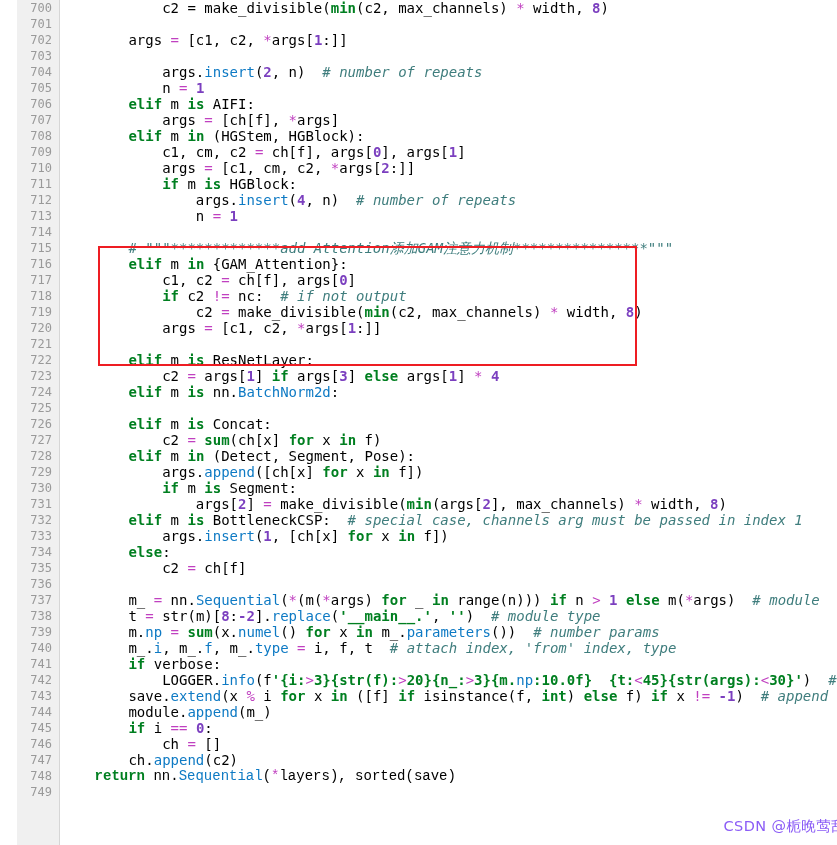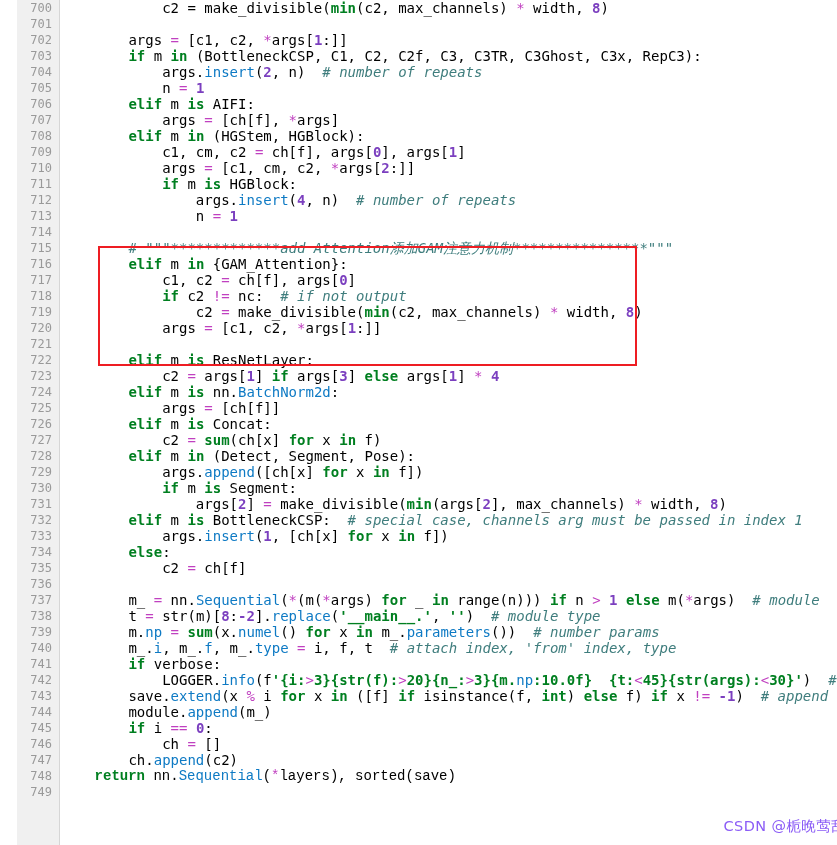--- a/index.html
+++ b/index.html
@@ -153,21 +153,20 @@
       <div class="gutter-num" style="top: 736px;">746</div>
       <div class="gutter-num" style="top: 752px;">747</div>
       <div class="gutter-num" style="top: 768px;">748</div>
       <div class="gutter-num" style="top: 784px;">749</div>
     </div>
 
   <div id="code">
       <div class="code-line" style="top: 0px;"><span class="pl">            c2 = </span><span class="pl">make_divisible</span><span class="pl">(</span><span class="grn">min</span><span class="pl">(c2, max_channels) </span><span class="op">*</span><span class="pl"> width, </span><span class="num">8</span><span class="pl">)</span></div>
       <div class="code-line" style="top: 16px;"></div>
       <div class="code-line" style="top: 32px;"><span class="pl">        args </span><span class="op">=</span><span class="pl"> [c1, c2, </span><span class="op">*</span><span class="pl">args[</span><span class="num">1</span><span class="pl">:]]</span></div>
-      <div class="code-line" style="top: 48px;"><span class="pl">        </span><span class="kw">if</span><span class="pl"> m </span><span class="kw">in</span><span class="pl"> (BottleneckCSP, C1, C2, C2f, C3, C3TR, C3Ghost, C3x, RepC3):</span></div>
       <div class="code-line" style="top: 64px;"><span class="pl">            args.</span><span class="bi">insert</span><span class="pl">(</span><span class="num">2</span><span class="pl">, n)  </span><span class="cm"># number of repeats</span></div>
       <div class="code-line" style="top: 80px;"><span class="pl">            n </span><span class="op">=</span><span class="pl"> </span><span class="num">1</span></div>
       <div class="code-line" style="top: 96px;"><span class="pl">        </span><span class="kw">elif</span><span class="pl"> m </span><span class="kw">is</span><span class="pl"> AIFI:</span></div>
       <div class="code-line" style="top: 112px;"><span class="pl">            args </span><span class="op">=</span><span class="pl"> [ch[f], </span><span class="op">*</span><span class="pl">args]</span></div>
       <div class="code-line" style="top: 128px;"><span class="pl">        </span><span class="kw">elif</span><span class="pl"> m </span><span class="kw">in</span><span class="pl"> (HGStem, HGBlock):</span></div>
       <div class="code-line" style="top: 144px;"><span class="pl">            c1, cm, c2 </span><span class="op">=</span><span class="pl"> ch[f], args[</span><span class="num">0</span><span class="pl">], args[</span><span class="num">1</span><span class="pl">]</span></div>
       <div class="code-line" style="top: 160px;"><span class="pl">            args </span><span class="op">=</span><span class="pl"> [c1, cm, c2, </span><span class="op">*</span><span class="pl">args[</span><span class="num">2</span><span class="pl">:]]</span></div>
       <div class="code-line" style="top: 176px;"><span class="pl">            </span><span class="kw">if</span><span class="pl"> m </span><span class="kw">is</span><span class="pl"> HGBlock:</span></div>
       <div class="code-line" style="top: 192px;"><span class="pl">                args.</span><span class="bi">insert</span><span class="pl">(</span><span class="num">4</span><span class="pl">, n)  </span><span class="cm"># number of repeats</span></div>
       <div class="code-line" style="top: 208px;"><span class="pl">                n </span><span class="op">=</span><span class="pl"> </span><span class="num">1</span></div>
@@ -175,21 +174,20 @@
       <div class="code-line" style="top: 240px;"><span class="pl">        </span><span class="cm"># """*************add Attention添加GAM注意力机制****************"""</span></div>
       <div class="code-line" style="top: 256px;"><span class="pl">        </span><span class="kw">elif</span><span class="pl"> m </span><span class="kw">in</span><span class="pl"> {GAM_Attention}:</span></div>
       <div class="code-line" style="top: 272px;"><span class="pl">            c1, c2 </span><span class="op">=</span><span class="pl"> ch[f], args[</span><span class="num">0</span><span class="pl">]</span></div>
       <div class="code-line" style="top: 288px;"><span class="pl">            </span><span class="kw">if</span><span class="pl"> c2 </span><span class="op">!=</span><span class="pl"> nc:  </span><span class="cm"># if not output</span></div>
       <div class="code-line" style="top: 304px;"><span class="pl">                c2 </span><span class="op">=</span><span class="pl"> make_divisible(</span><span class="grn">min</span><span class="pl">(c2, max_channels) </span><span class="op">*</span><span class="pl"> width, </span><span class="num">8</span><span class="pl">)</span></div>
       <div class="code-line" style="top: 320px;"><span class="pl">            args </span><span class="op">=</span><span class="pl"> [c1, c2, </span><span class="op">*</span><span class="pl">args[</span><span class="num">1</span><span class="pl">:]]</span></div>
       <div class="code-line" style="top: 336px;"></div>
       <div class="code-line" style="top: 352px;"><span class="pl">        </span><span class="kw">elif</span><span class="pl"> m </span><span class="kw">is</span><span class="pl"> ResNetLayer:</span></div>
       <div class="code-line" style="top: 368px;"><span class="pl">            c2 </span><span class="op">=</span><span class="pl"> args[</span><span class="num">1</span><span class="pl">] </span><span class="kw">if</span><span class="pl"> args[</span><span class="num">3</span><span class="pl">] </span><span class="kw">else</span><span class="pl"> args[</span><span class="num">1</span><span class="pl">] </span><span class="op">*</span><span class="pl"> </span><span class="num">4</span></div>
       <div class="code-line" style="top: 384px;"><span class="pl">        </span><span class="kw">elif</span><span class="pl"> m </span><span class="kw">is</span><span class="pl"> nn.</span><span class="bi">BatchNorm2d</span><span class="pl">:</span></div>
-      <div class="code-line" style="top: 400px;"><span class="pl">            args </span><span class="op">=</span><span class="pl"> [ch[f]]</span></div>
       <div class="code-line" style="top: 416px;"><span class="pl">        </span><span class="kw">elif</span><span class="pl"> m </span><span class="kw">is</span><span class="pl"> Concat:</span></div>
       <div class="code-line" style="top: 432px;"><span class="pl">            c2 </span><span class="op">=</span><span class="pl"> </span><span class="grn">sum</span><span class="pl">(ch[x] </span><span class="kw">for</span><span class="pl"> x </span><span class="kw">in</span><span class="pl"> f)</span></div>
       <div class="code-line" style="top: 448px;"><span class="pl">        </span><span class="kw">elif</span><span class="pl"> m </span><span class="kw">in</span><span class="pl"> (Detect, Segment, Pose):</span></div>
       <div class="code-line" style="top: 464px;"><span class="pl">            args.</span><span class="bi">append</span><span class="pl">([ch[x] </span><span class="kw">for</span><span class="pl"> x </span><span class="kw">in</span><span class="pl"> f])</span></div>
       <div class="code-line" style="top: 480px;"><span class="pl">            </span><span class="kw">if</span><span class="pl"> m </span><span class="kw">is</span><span class="pl"> Segment:</span></div>
       <div class="code-line" style="top: 496px;"><span class="pl">                args[</span><span class="num">2</span><span class="pl">] </span><span class="op">=</span><span class="pl"> make_divisible(</span><span class="grn">min</span><span class="pl">(args[</span><span class="num">2</span><span class="pl">], max_channels) </span><span class="op">*</span><span class="pl"> width, </span><span class="num">8</span><span class="pl">)</span></div>
       <div class="code-line" style="top: 512px;"><span class="pl">        </span><span class="kw">elif</span><span class="pl"> m </span><span class="kw">is</span><span class="pl"> BottleneckCSP:  </span><span class="cm"># special case, channels arg must be passed in index 1</span></div>
       <div class="code-line" style="top: 528px;"><span class="pl">            args.</span><span class="bi">insert</span><span class="pl">(</span><span class="num">1</span><span class="pl">, [ch[x] </span><span class="kw">for</span><span class="pl"> x </span><span class="kw">in</span><span class="pl"> f])</span></div>
       <div class="code-line" style="top: 544px;"><span class="pl">        </span><span class="kw">else</span><span class="pl">:</span></div>
       <div class="code-line" style="top: 560px;"><span class="pl">            c2 </span><span class="op">=</span><span class="pl"> ch[f]</span></div>

